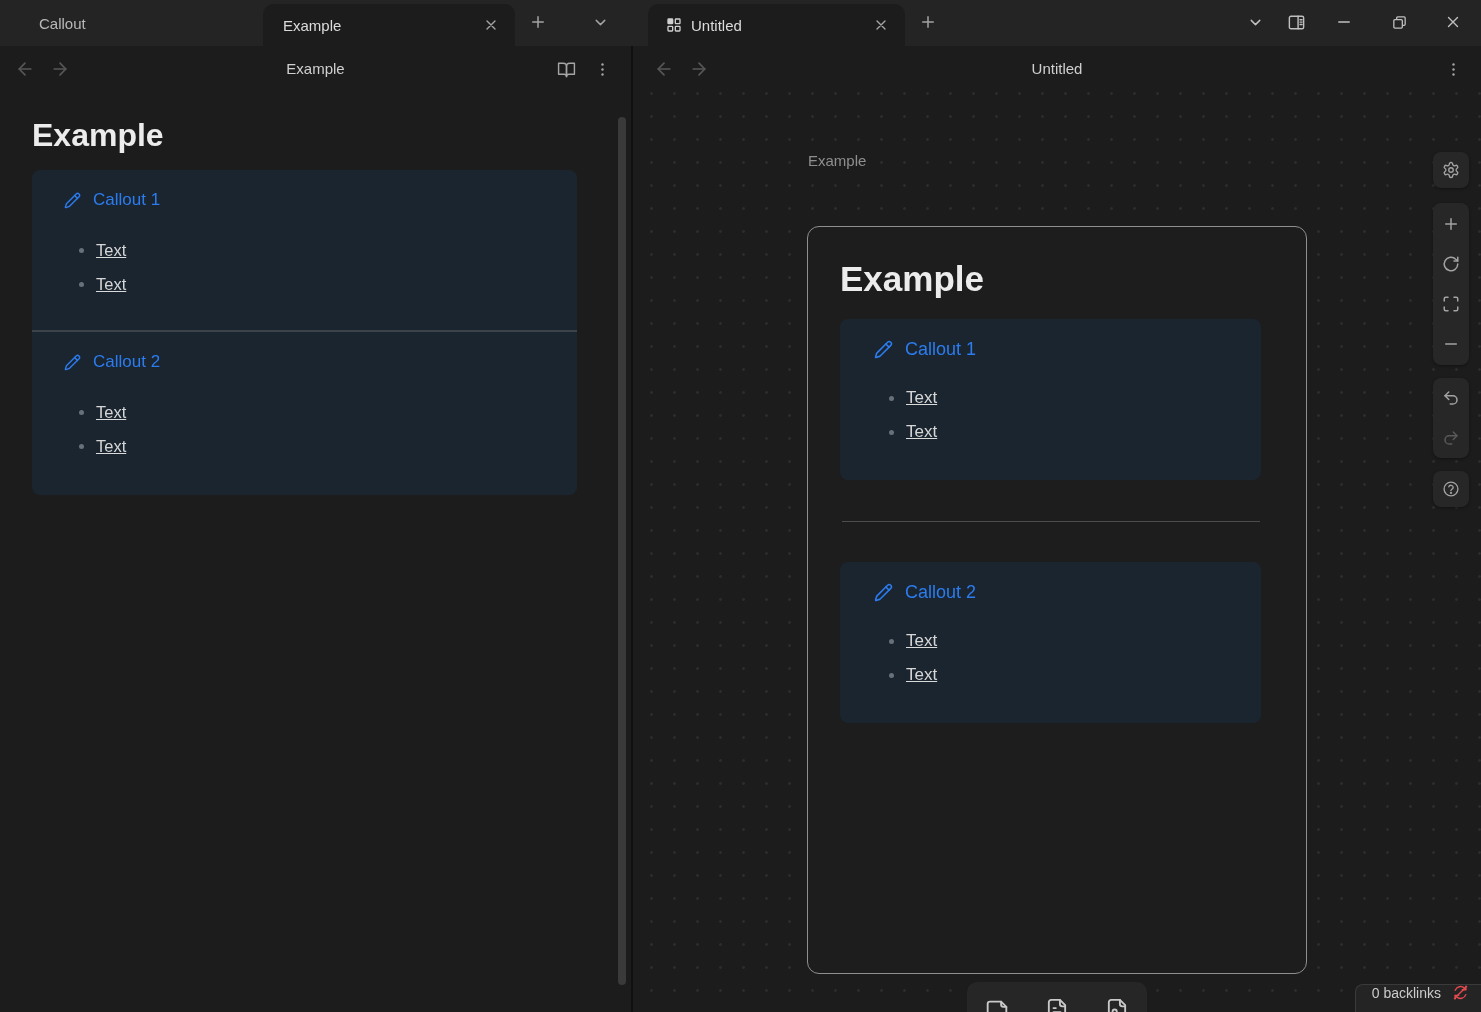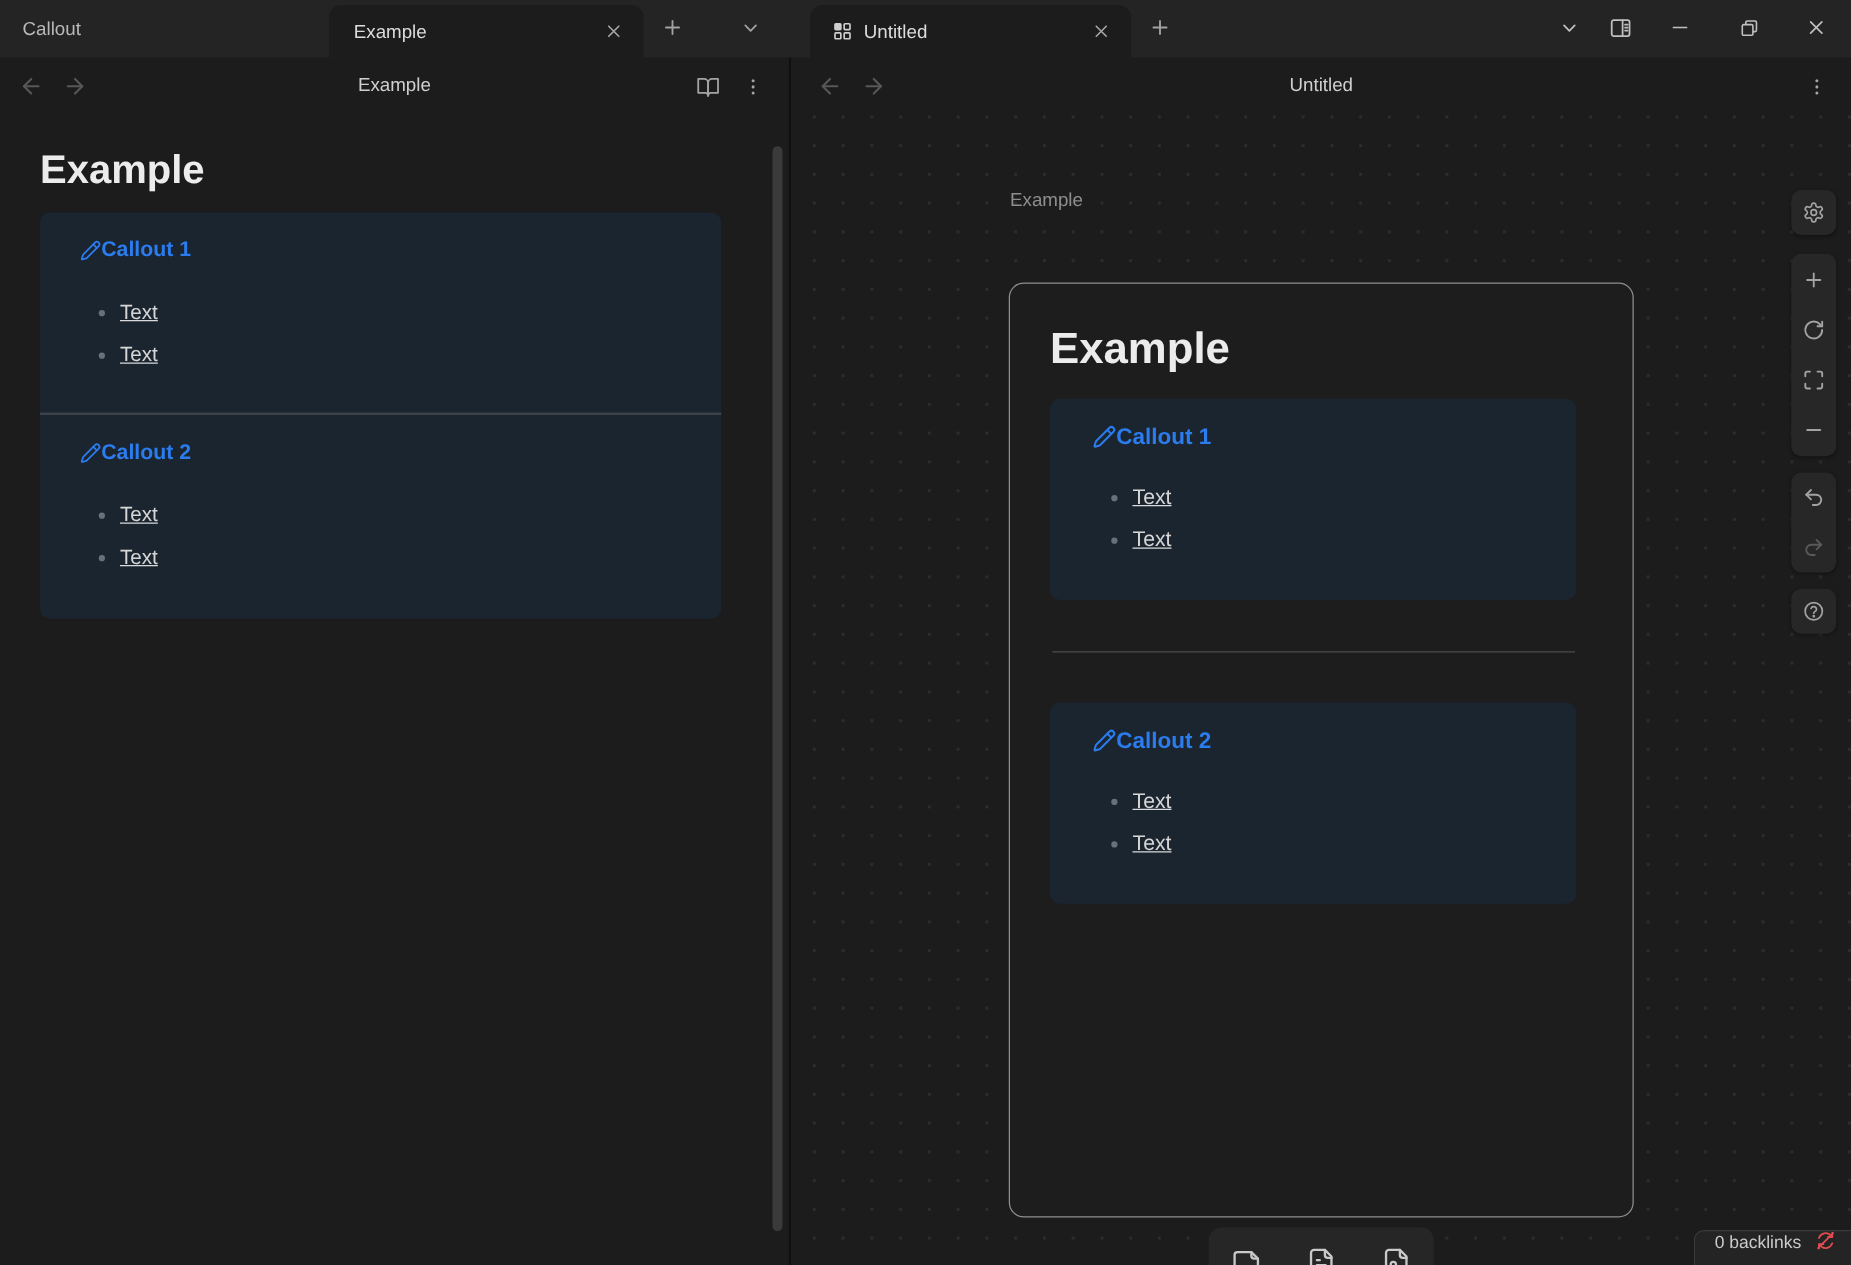--- a/index.html
+++ b/index.html
@@ -7,21 +7,21 @@
   .app {
     position:relative; width:1481px; height:1012px; overflow:hidden;
     background:#242424; color:#dadada;
     font-family:"Liberation Sans", sans-serif;
   }
   svg { display:block; }
 
   
   .tabbar { position:absolute; top:0; left:0; right:0; height:46px; background:#242424; }
   .tab { position:absolute; display:flex; align-items:center; cursor:default; }
-  .tab-inactive { top:0; height:46px; left:0; width:263px; padding-left:18px; color:#b9b9b9; font-size:15px; }
+  .tab-inactive { top:0; height:46px; left:0; width:263px; padding-left:39px; color:#b9b9b9; font-size:15px; }
   .tab-active { top:4px; height:42px; background:#1c1c1c; border-radius:10px 10px 0 0; font-size:15px; color:#dcdcdc; }
   .tab-example { left:263px; width:252px; padding-left:20px; }
   .tab-untitled { left:648px; width:257px; padding-left:18px; gap:9px; }
   .tab-close { position:absolute; right:12px; top:50%; transform:translateY(-50%); width:24px; height:24px;
     display:flex; align-items:center; justify-content:center; color:#a6a6a6; border-radius:5px; }
   .tb-btn { position:absolute; top:8px; width:28px; height:28px; display:flex; align-items:center; justify-content:center;
     color:#a2a2a2; border-radius:6px; }
   .win-btn { color:#c0c0c0; }
 
   
@@ -39,21 +39,21 @@
     display:flex; align-items:center; justify-content:center; border-radius:5px; }
 
   
   .note { position:absolute; top:45px; left:32px; width:545px; }
   .h1 { font-weight:700; color:#ececec; }
   .note .h1 { font-size:32px; line-height:44px; margin-top:22px; }
   .callout { background:#1b2530; padding:19px 24px 0 32px; }
   .note .callout-1 { border-radius:8px 8px 0 0; height:160px; margin-top:13px; }
   .note .callout-2 { border-radius:0 0 8px 8px; height:163px; }
   .note-hr { height:2px; width:100%; background:#3d434b; }
-  .callout-title { display:flex; align-items:center; gap:0; color:#2b7cee; font-weight:700; font-size:17px; line-height:22px; }
+  .callout-title { display:flex; align-items:center; gap:12px; color:#2b7cee; font-weight:400; font-size:17px; line-height:22px; }
   .callout-list { margin-top:22px;text-decoration:underline; }
   .c-li { display:flex; align-items:center; height:34px; }
   .c-dot { width:5px; height:5px; border-radius:50%; background:#67707b; margin:0 12px 0 15px; flex:none; }
   .c-text { color:#d6d6d6; font-size:16.5px; }
   .scroll-thumb { position:absolute; right:5px; top:71px; width:8px; height:868px; background:#3a3a3a; border-radius:4px; }
 
   
   .canvas-surface { position:absolute; top:45px; left:0; right:0; bottom:0;
     background-image: radial-gradient(circle, #2c2c2c 1.3px, transparent 1.5px);
     background-size: 23px 23px; background-position: 7px 14px; }

